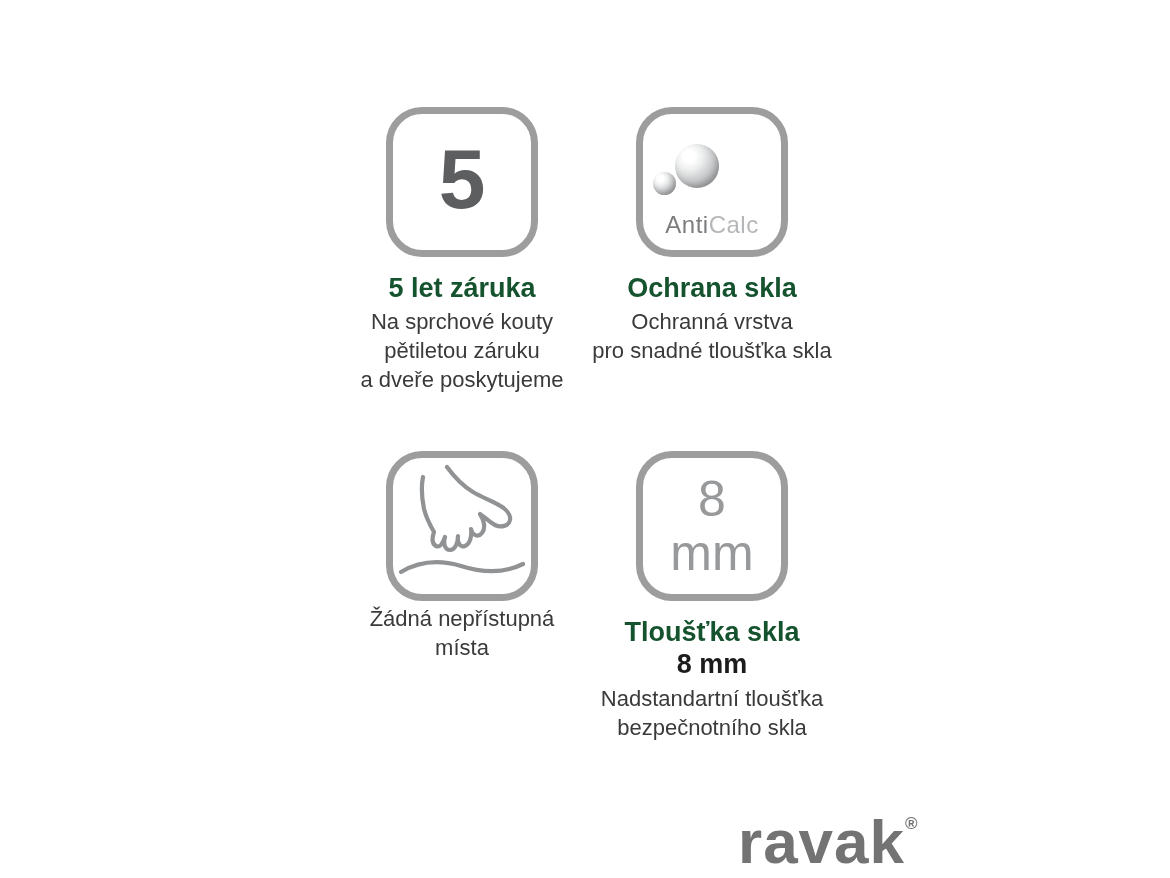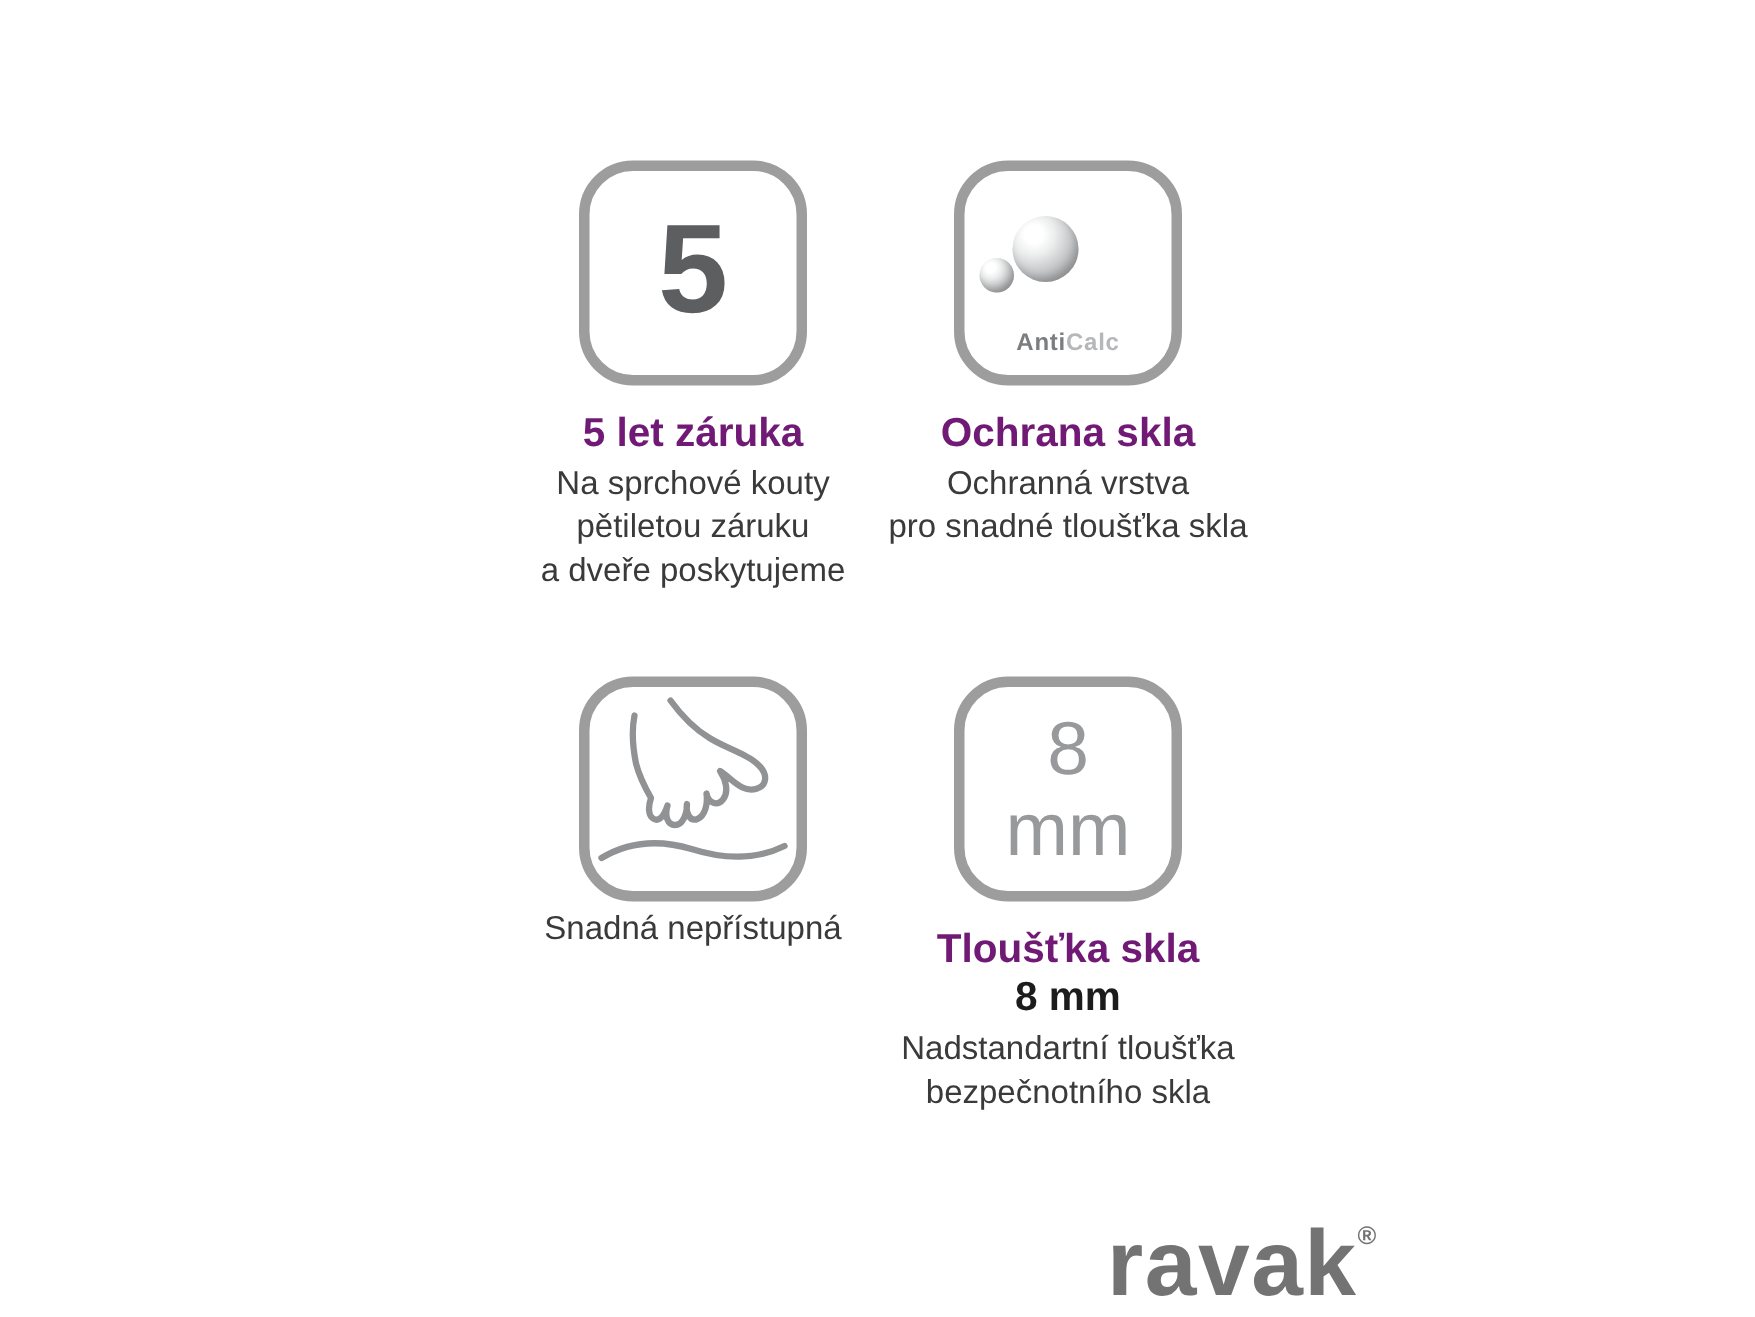--- a/index.html
+++ b/index.html
@@ -56,22 +56,22 @@
     background: radial-gradient(circle at 32% 28%,
       #ffffff 0%, #ffffff 14%, #eceded 32%,
       #c6c7c9 58%, #a0a2a4 78%, #8d8f91 90%, #b9babc 100%);
     box-shadow: inset -2px -3px 5px rgba(110,110,110,0.35);
   }
   .bubble-large { left: 32px; top: 30px; width: 44px; height: 44px; }
   .bubble-small { left: 10px; top: 58px; width: 23px; height: 23px; }
   .anticalc-label {
     position: absolute;
     left: 0; right: 0; bottom: 13px;
-    font-size: 16px;
-    font-weight: 700;
+    font-size: 24px;
+    font-weight: 400;
     letter-spacing: 0.5px;
     text-align: center;
     line-height: 1;
   }
   .anticalc-dark  { color: #7b7d7f; }
   .anticalc-light { color: #b6b7b9; }
 
   
   .tile-hand svg { display: block; width: 136px; height: 136px; }
 
@@ -86,21 +86,21 @@
     font-size: 50px;
     font-weight: 400;
     color: #98999b;
     line-height: 54px;
   }
 
   .feature-title {
     margin-top: 15px;
     font-size: 27px;
     font-weight: bold;
-    color: #701a75;
+    color: #14532d;
     line-height: 32px;
     white-space: nowrap;
   }
   .feature-subtitle {
     font-size: 27px;
     font-weight: bold;
     color: #1c1c1c;
     line-height: 33px;
     white-space: nowrap;
     text-align: center;
@@ -179,21 +179,22 @@
                  C65,85 62,92 57,92
                  C52,92 50,86 52,79
                  C50,85 47,90 43,88
                  C39,86 39,80 41,74
                  C37,67 33,59 31,51
                  C29,41 28,29 30,19"></path>
         <path d="M8,114 C28,102 48,102 68,108 C90,115 112,115 130,106"></path>
       </svg>
     </div>
     <div class="feature-desc">
-      <div class="desc-line">Snadná nepřístupná</div>
+      <div class="desc-line">Žádná nepřístupná</div>
+      <div class="desc-line">místa</div>
     </div>
   </div>
 
   <div class="feature-cell cell-3">
     <div class="tile tile-8mm">
       <div class="mm-line">8</div>
       <div class="mm-line">mm</div>
     </div>
     <div class="feature-title">Tloušťka skla</div>
     <div class="feature-subtitle">8 mm</div>

